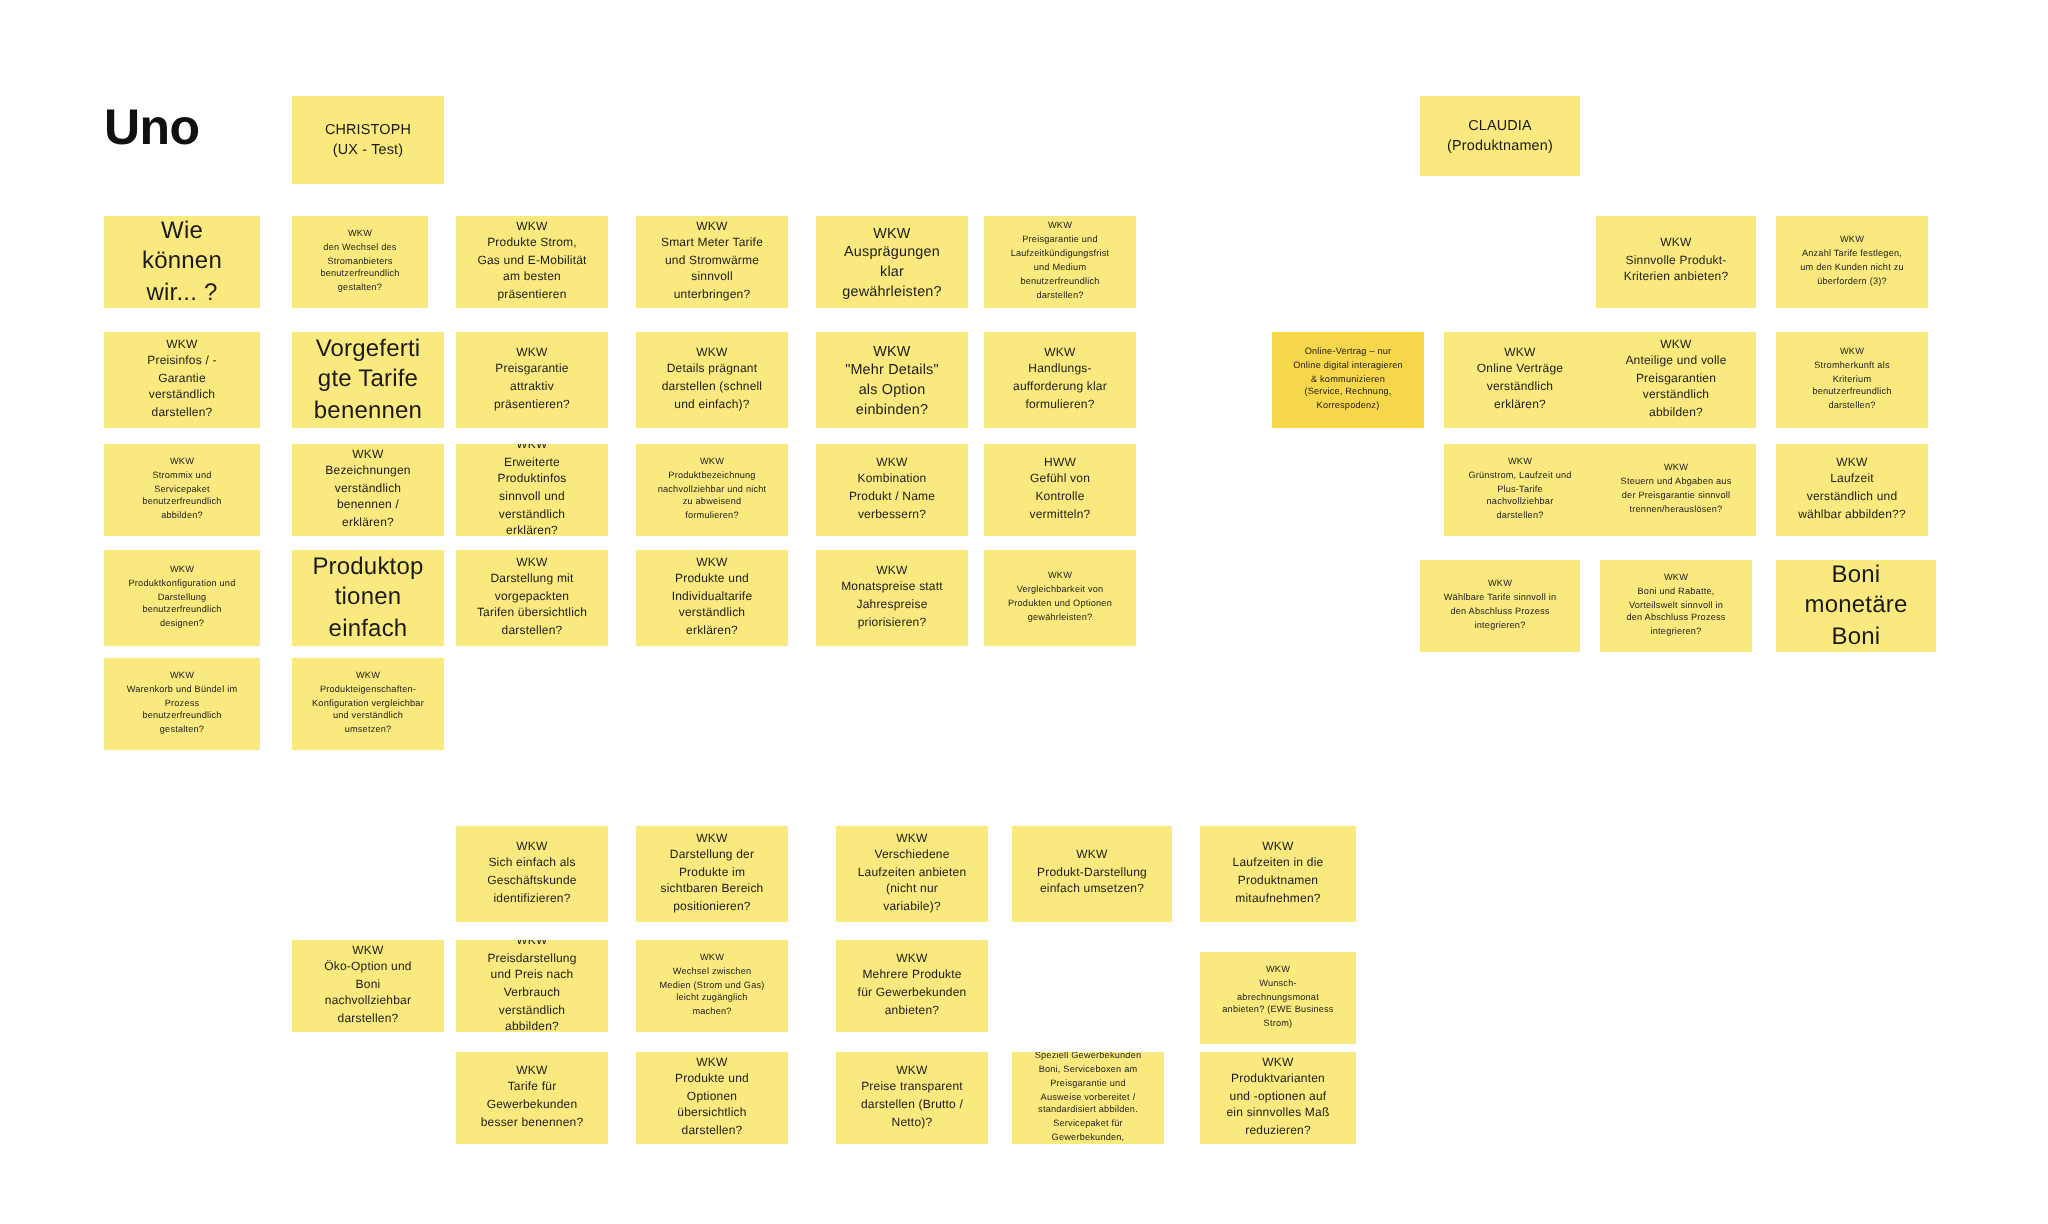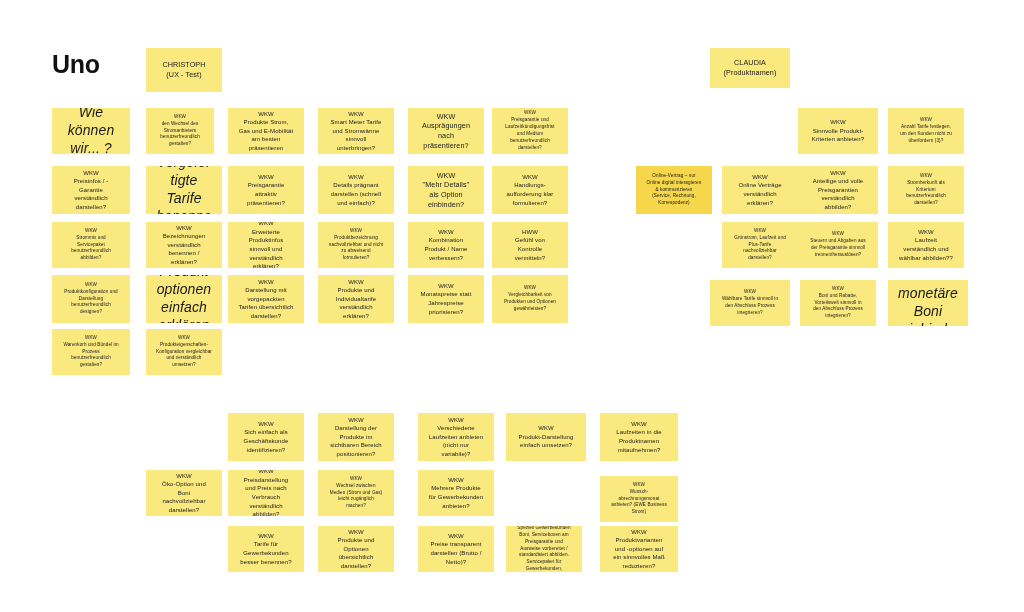--- a/index.html
+++ b/index.html
@@ -37,21 +37,21 @@
     word-break: break-word;
     overflow: hidden;
   }
   .note.accent {
     background: #f6d64a;
   }
   
   .fs-xs { font-size: 4.6px; line-height: 1.5; }
   .fs-s  { font-size: 6.0px; line-height: 1.42; }
   .fs-m  { font-size: 7.2px; line-height: 1.34; }
-  .fs-l  { font-size: 14px; line-height: 1.28; font-style: italic; }
+  .fs-l  { font-size: 12px; line-height: 1.28; }
 
   .note .prefix {
     display: block;
     width: 100%;
   }
   .note .body {
     display: block;
     width: 100%;
   }
   .note.persona .body {
@@ -93,21 +93,21 @@
     <div class="note fs-s" style="left: 228px; top: 108px; width: 76px; height: 46px;">
       <span class="prefix">WKW</span>
       <span class="body">Produkte Strom, Gas und E-Mobilität am besten präsentieren</span>
     </div>
     <div class="note fs-s" style="left: 318px; top: 108px; width: 76px; height: 46px;">
       <span class="prefix">WKW</span>
       <span class="body">Smart Meter Tarife und Stromwärme sinnvoll unterbringen?</span>
     </div>
     <div class="note fs-m" style="left: 408px; top: 108px; width: 76px; height: 46px;">
       <span class="prefix">WKW</span>
-      <span class="body">Ausprägungen nach präsentieren?</span>
+      <span class="body">Ausprägungen klar gewährleisten?</span>
     </div>
     <div class="note fs-xs" style="left: 492px; top: 108px; width: 76px; height: 46px;">
       <span class="prefix">WKW</span>
       <span class="body">Preisgarantie und Laufzeitkündigungsfrist und Medium benutzerfreundlich darstellen?</span>
     </div>
     <div class="note fs-xs" style="left: 888px; top: 108px; width: 76px; height: 46px;">
       <span class="prefix">WKW</span>
       <span class="body">Anzahl Tarife festlegen, um den Kunden nicht zu überfordern (3)?</span>
     </div>
     <div class="note fs-s" style="left: 798px; top: 108px; width: 80px; height: 46px;">

